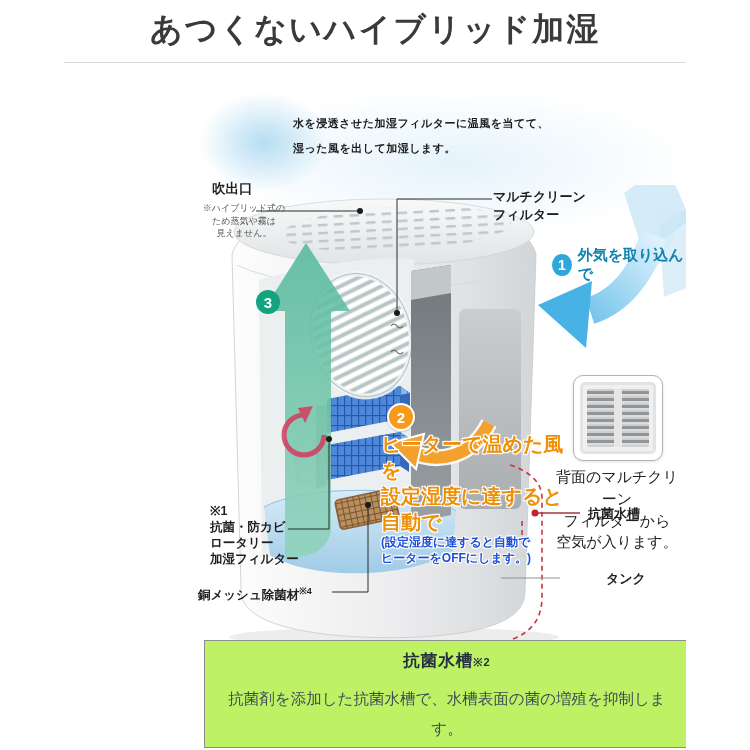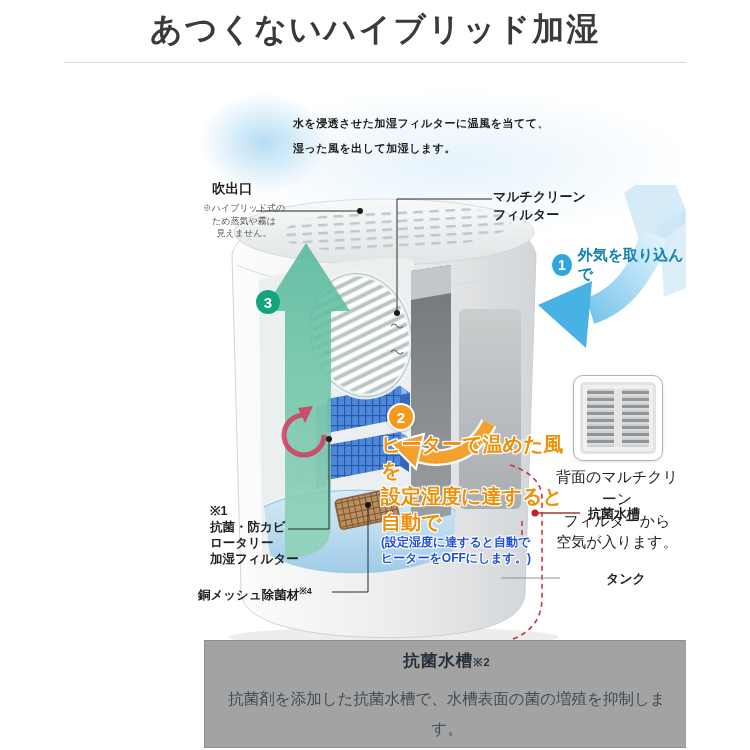--- a/index.html
+++ b/index.html
@@ -49,21 +49,21 @@
   .inset{left:509px;top:375px;width:88px;height:84px;background:#fff;border:1px solid #b3b3b3;
          border-radius:10px;box-shadow:0 1px 3px rgba(0,0,0,.12);}
   .inset-frame{position:absolute;inset:6px;border:3px solid #e3e3e3;border-radius:5px;background:#f0f0f0;}
   .inset-grille{position:absolute;inset:4px;border-radius:2px;
       background:
         linear-gradient(90deg,rgba(0,0,0,0) 0 44%,#e6e6e6 44% 56%,rgba(0,0,0,0) 56%),
         repeating-linear-gradient(180deg,#cfcfcf 0 2px,#8f9598 2px 5px,#dcdcdc 5px 7px);}
   .inset-caption{left:488px;top:466px;width:130px;text-align:center;font-size:15px;
                  color:#222;font-weight:500;line-height:1.45;}
   
-  .footer-box{left:140px;top:640px;width:484px;height:106px;border:1px solid #8e8e8e;background:#a3a3a3;}
+  .footer-box{left:140px;top:640px;width:484px;height:106px;border:1px solid #8e8e8e;background:#bef264;}
   .footer-title{margin-top:9px;text-align:center;font-size:16.5px;font-weight:bold;
                 color:#24313d;letter-spacing:1px;}
   .footer-title .ref{font-size:11px;font-weight:bold;}
   .footer-body{margin-top:12px;padding:0 13px;text-align:center;font-size:15.5px;
                color:#3e4c59;line-height:1.95;}
 </style>
 </head>
 <body>
 
 <div class="stage">

